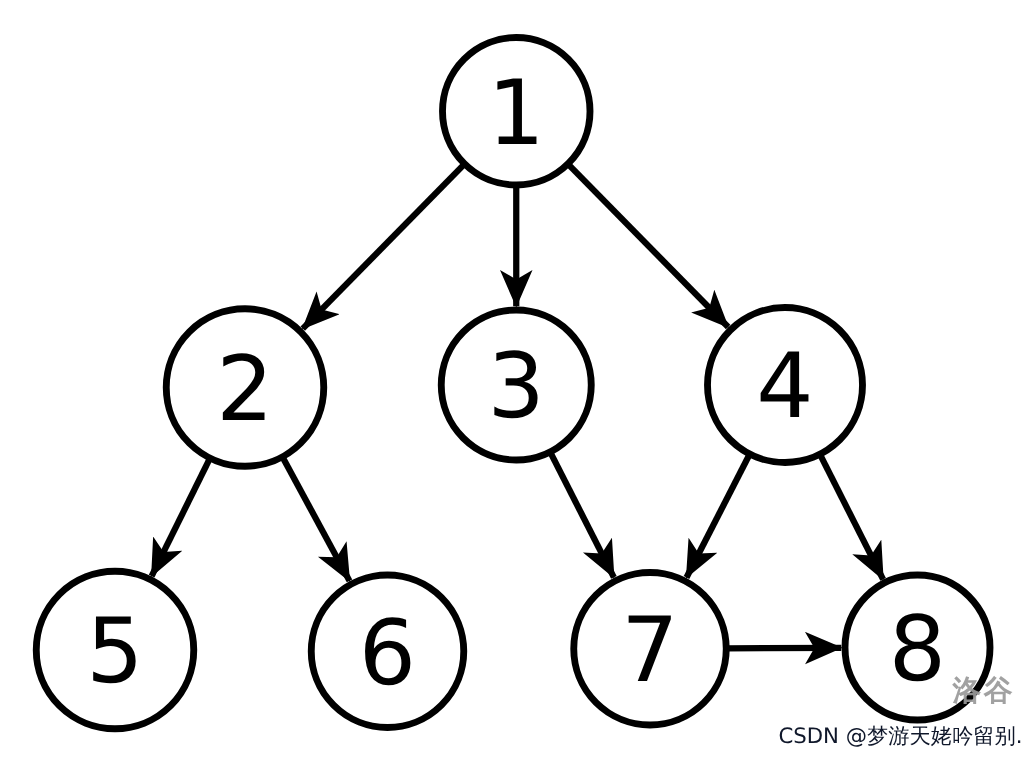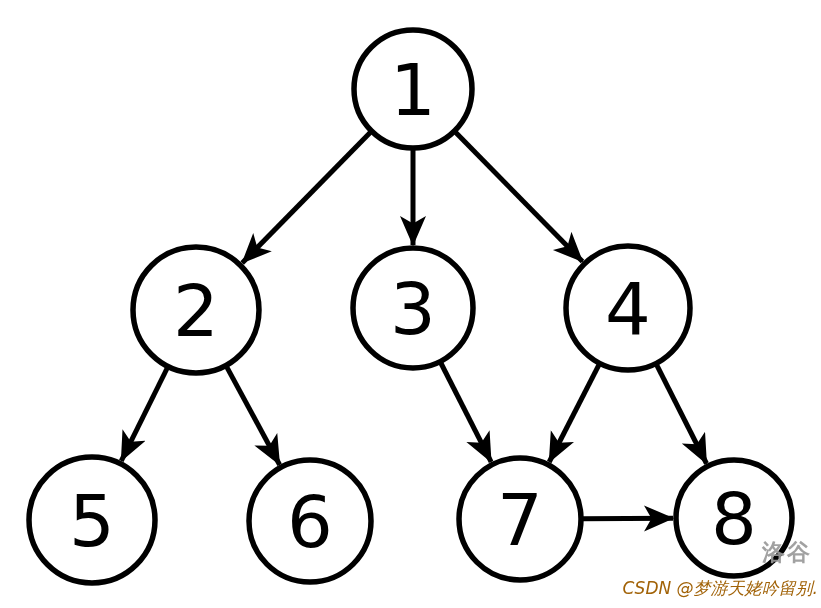--- a/index.html
+++ b/index.html
@@ -101,14 +101,14 @@
       <g>
         <circle cx="520" cy="519" r="61" class="node-circle" stroke-width="5.5"></circle>
         <text x="520" y="544.92" class="node-label" font-size="72">7</text>
       </g>
       <g>
         <circle cx="734" cy="518" r="58" class="node-circle" stroke-width="5.5"></circle>
         <text x="734" y="543.92" class="node-label" font-size="72">8</text>
       </g>
     </svg>
   <div class="wm-luogu" style="color: rgb(154, 154, 154); margin-left: 19px;">洛谷</div>
-  <div class="wm-csdn" style="color: #a16207; font-style: italic;">CSDN @梦游天姥吟留别.</div>
+  <div class="wm-csdn" style="color: #0f172a;">CSDN @梦游天姥吟留别.</div>
 </div>
 
 </body></html>

